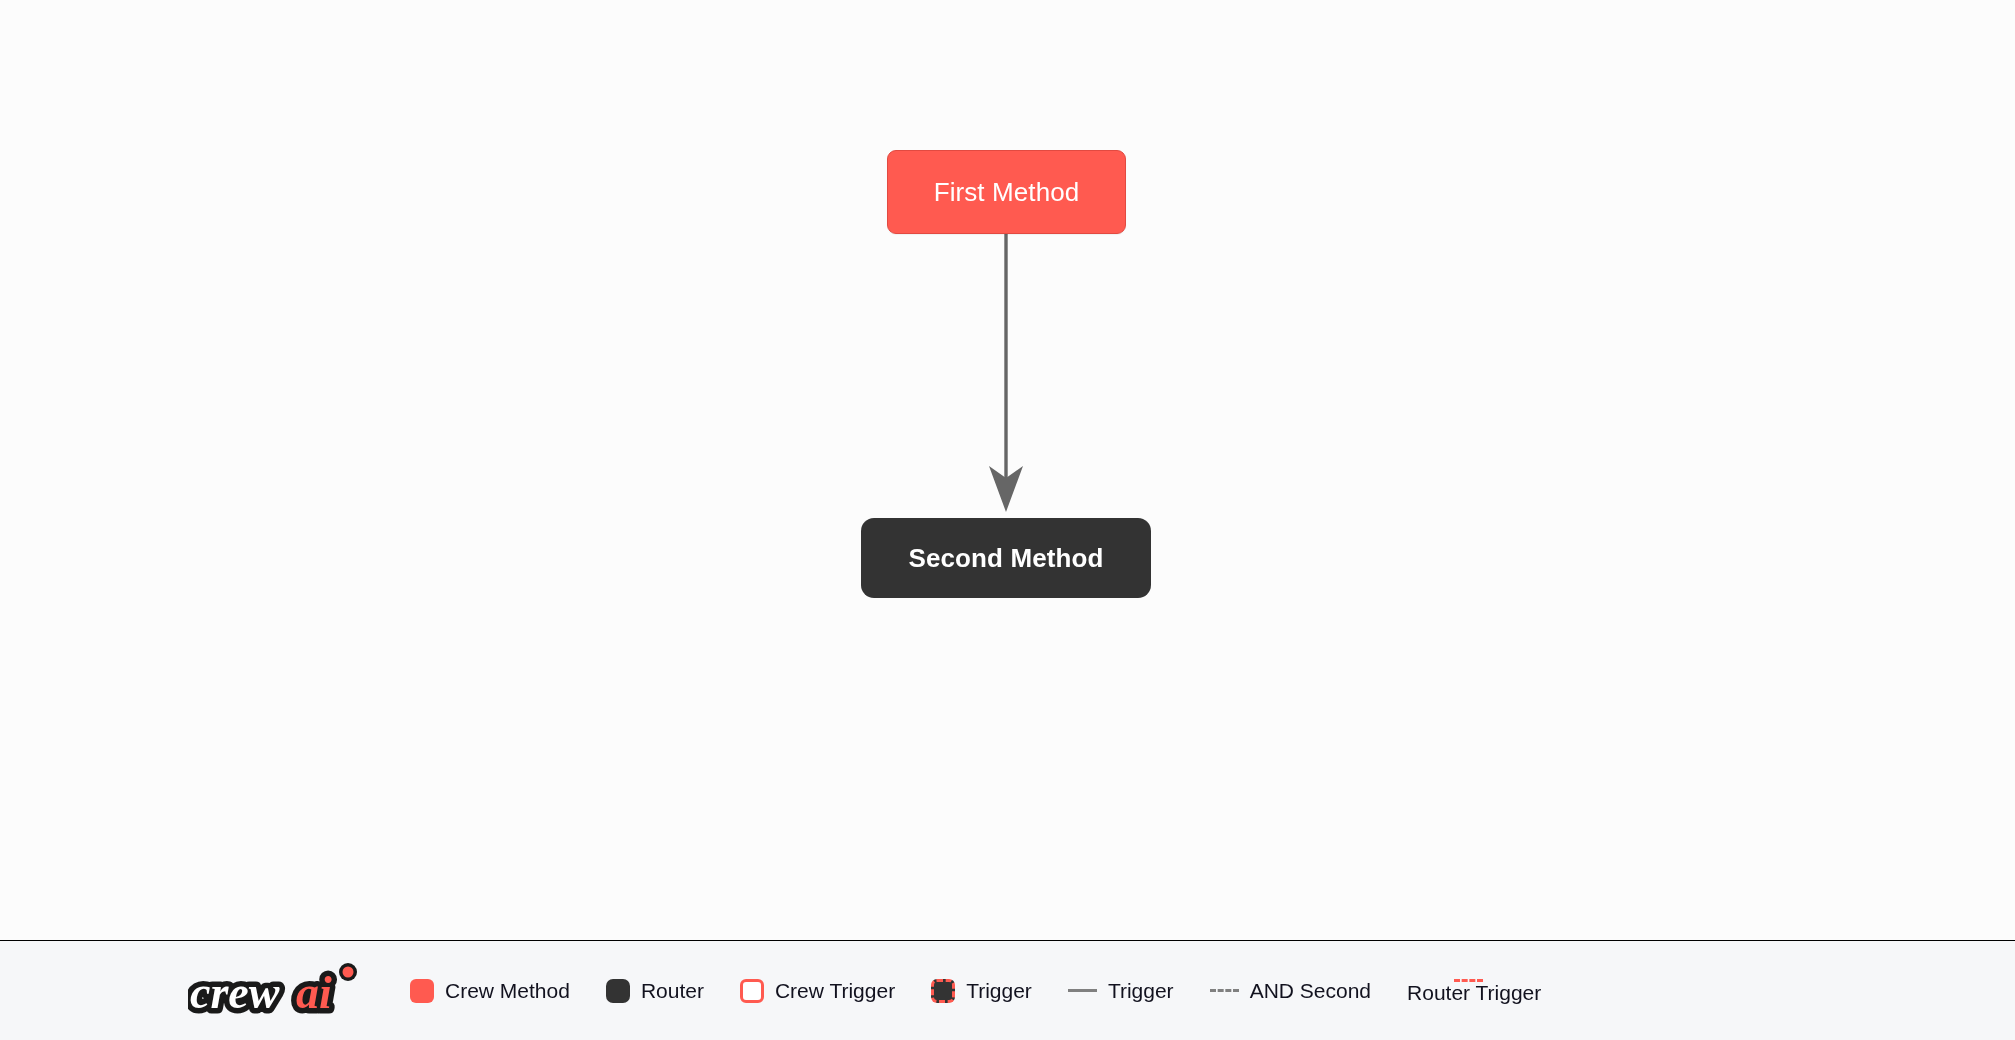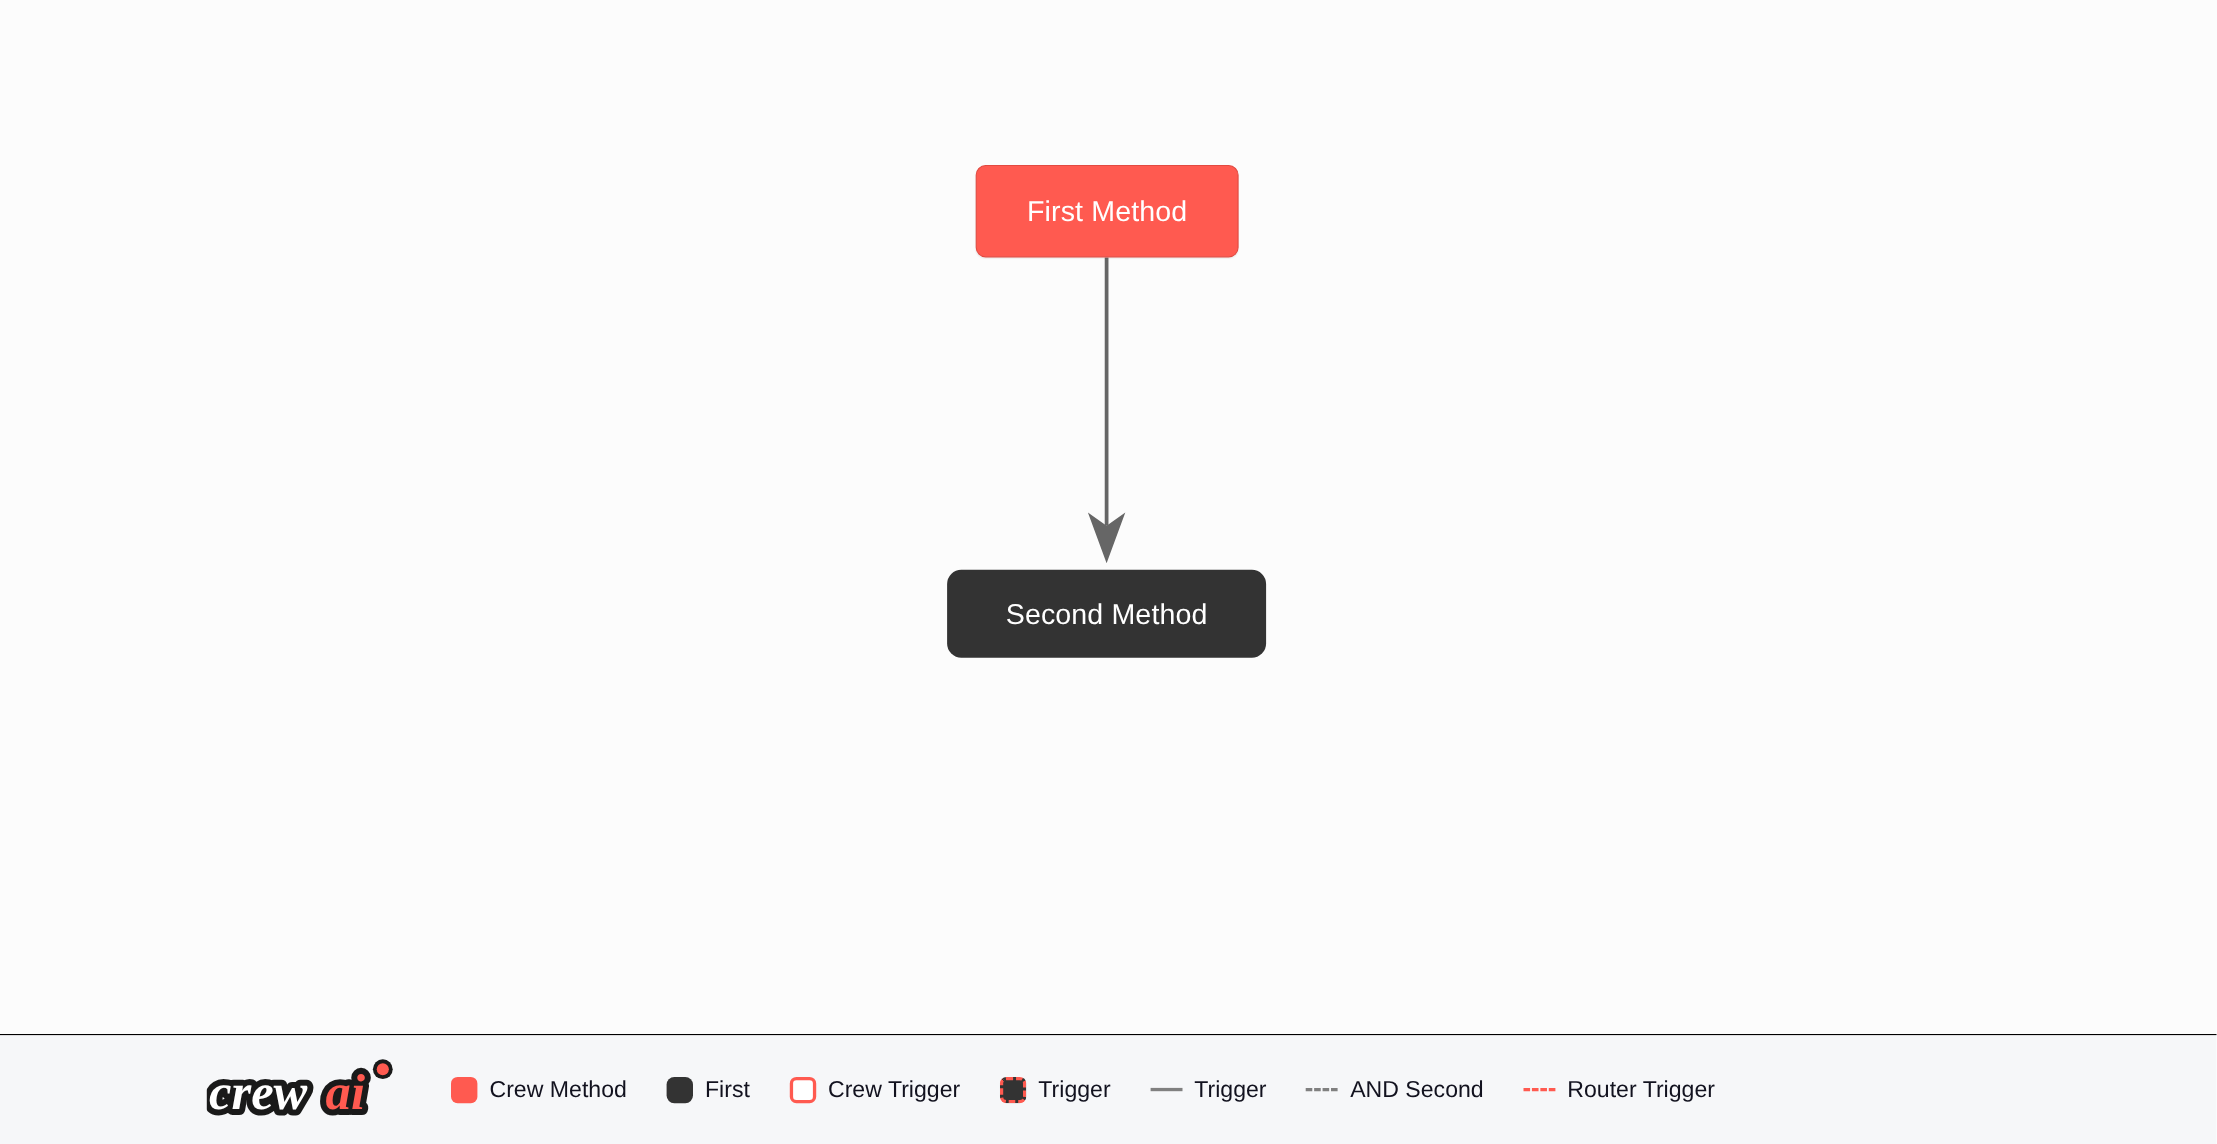--- a/index.html
+++ b/index.html
@@ -70,20 +70,21 @@
   }
 
   #node-second-method {
     left: 861px;
     top: 518px;
     width: 290px;
     height: 80px;
     background: #333333;
     border-radius: 13px;
     font-size: 26px;
+    font-weight: bold;
   }
 
   
   #legend-bar {
     position: absolute;
     left: 0;
     top: 940px;
     width: 2015px;
     height: 100px;
     background: #f6f7f9;
@@ -108,21 +109,21 @@
     flex: none;
     display: block;
   }
 
   .legend-item {
     display: flex;
     align-items: center;
     margin-right: 36px;
     flex: none;
   }
-  .legend-item:last-child { margin-right: 0; }
+  .legend-item:last-child { margin-right: 0; flex-direction: column; }
 
   .legend-label {
     font-size: 21px;
     color: #12121f;
     line-height: 1;
     white-space: nowrap;
   }
 
   .swatch {
     width: 24px;
@@ -185,21 +186,21 @@
         <circle cx="160" cy="12" r="5.5" fill="#FF5A50"></circle>
       </svg>
 
       <div class="legend-item">
         <span class="swatch swatch-start"></span>
         <span class="legend-label">Crew Method</span>
       </div>
 
       <div class="legend-item">
         <span class="swatch swatch-method"></span>
-        <span class="legend-label">First</span>
+        <span class="legend-label">Router</span>
       </div>
 
       <div class="legend-item">
         <span class="swatch swatch-crew"></span>
         <span class="legend-label">Crew Trigger</span>
       </div>
 
       <div class="legend-item">
         <span class="swatch swatch-router"></span>
         <span class="legend-label">Trigger</span>

